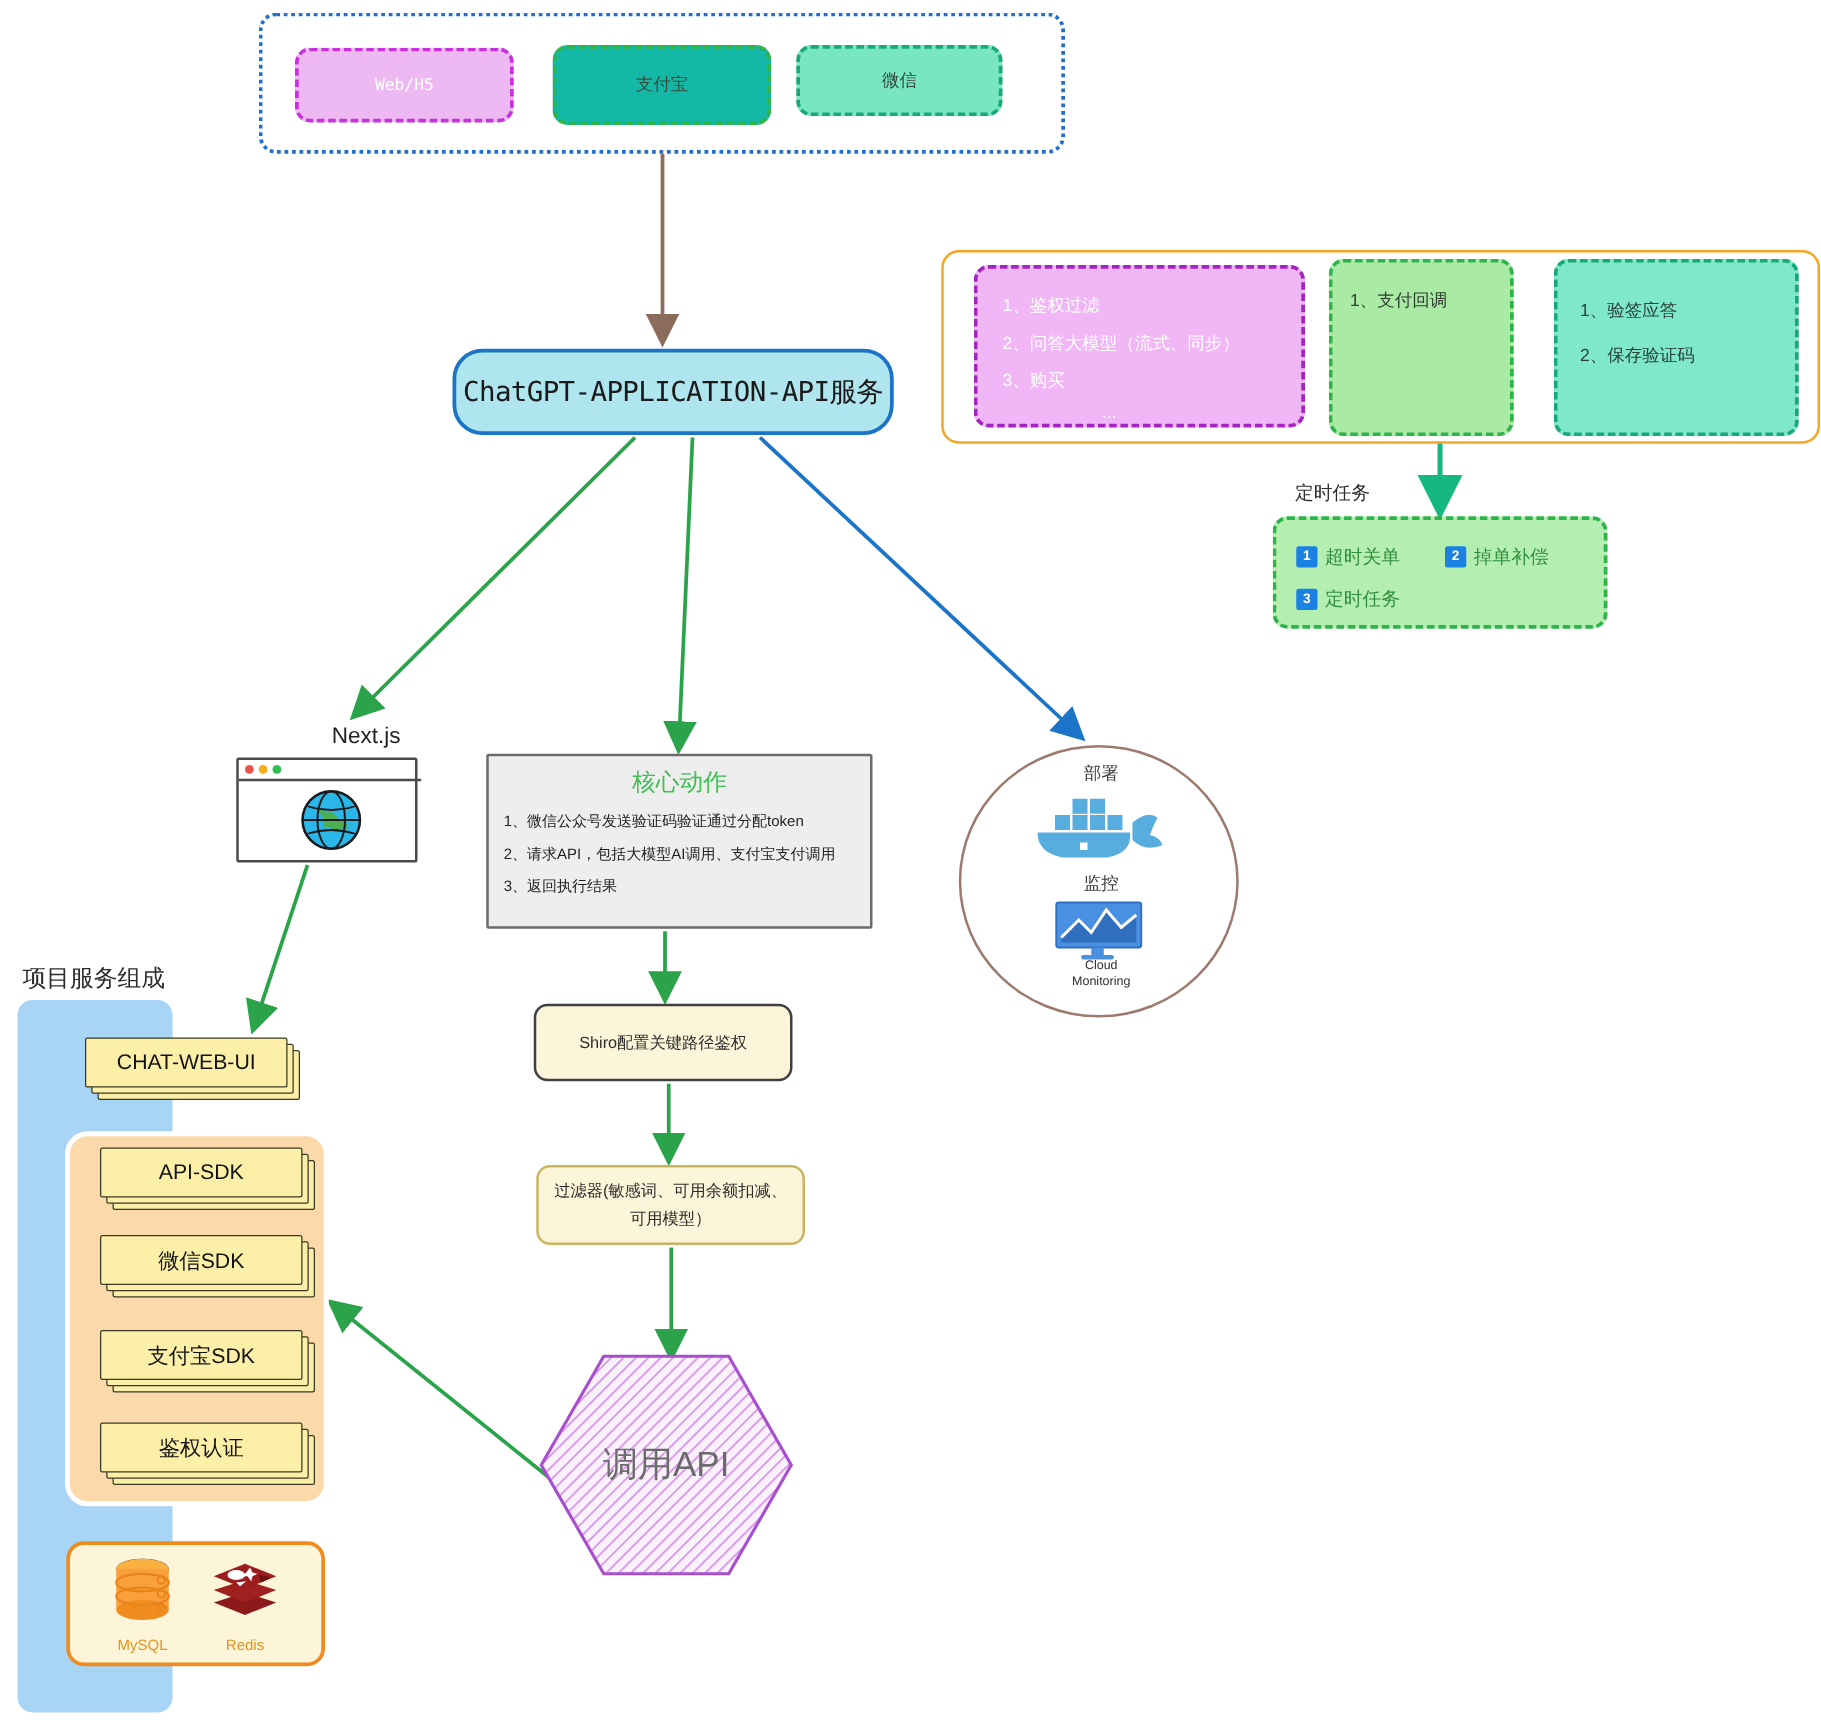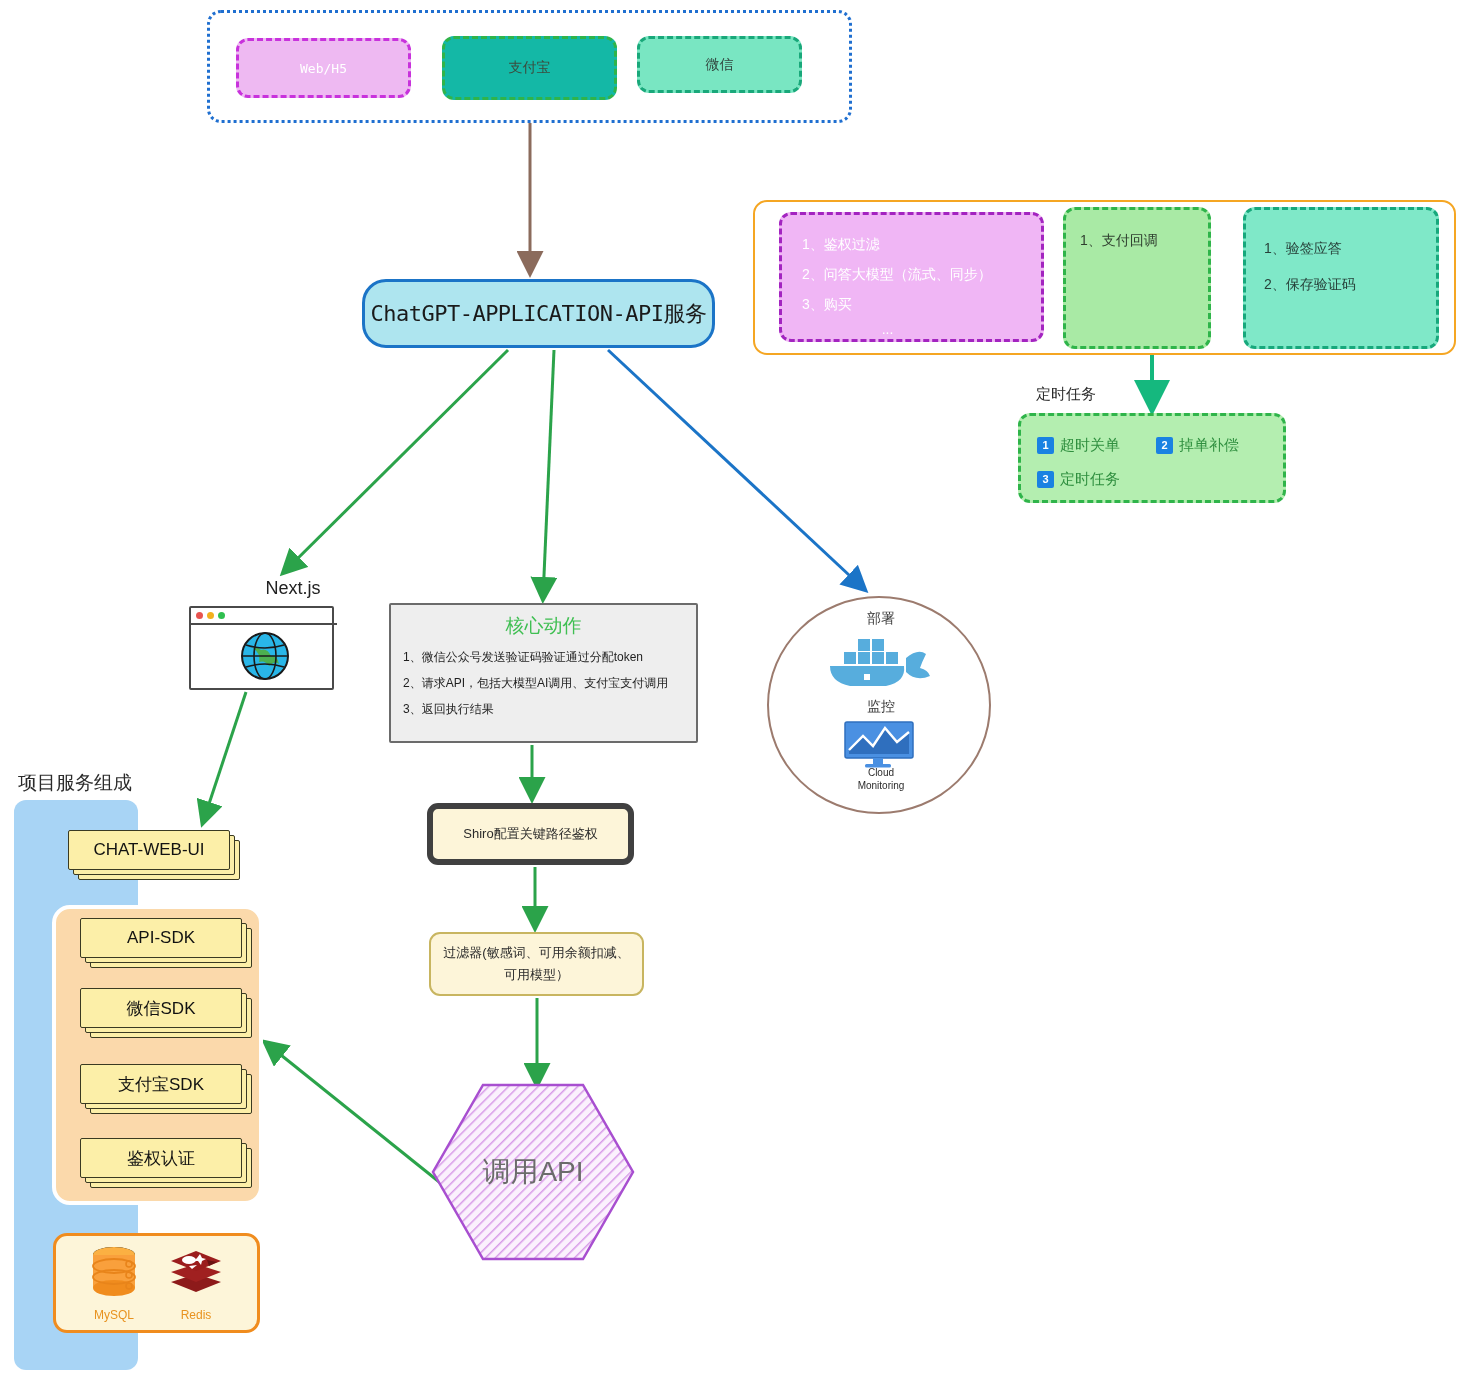--- a/index.html
+++ b/index.html
@@ -109,21 +109,21 @@
     left:389px;top:603px;width:309px;height:140px;
     background:#eeeeee;border:2px solid #6b6b6b;border-radius:2px;
     padding:8px 12px;
   }
   #core-title{color:#3fbf52;font-size:19px;text-align:center;margin-bottom:5px;}
   .core-li{font-size:12px;color:#1f1f1f;line-height:26px;}
 
   
   #shiro-box{
     left:427px;top:803px;width:207px;height:62px;
-    background:#fdf5d9;border:6px solid #404040;border-radius:11px;
+    background:#fdf5d9;border:2px solid #404040;border-radius:11px;
     display:flex;align-items:center;justify-content:center;
     font-size:13px;color:#2b2b2b;
   }
   #filter-box{
     left:429px;top:932px;width:215px;height:64px;
     background:#fdf5d9;border:2px solid #c8b560;border-radius:11px;
     display:flex;align-items:center;justify-content:center;text-align:center;
     font-size:13px;color:#2b2b2b;line-height:22px;padding:0 10px;
   }
 

